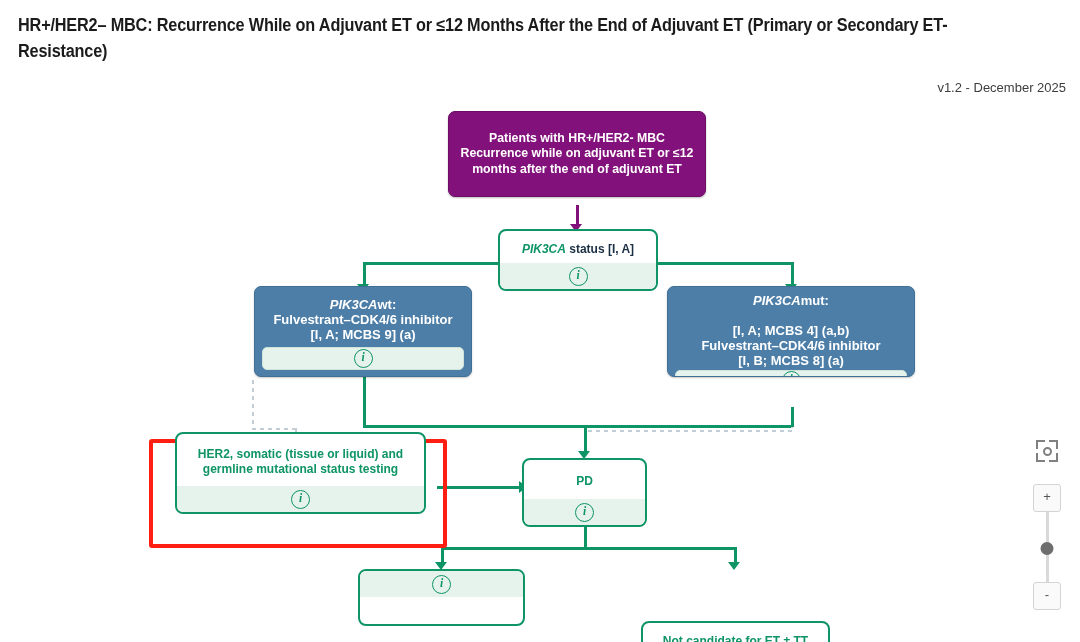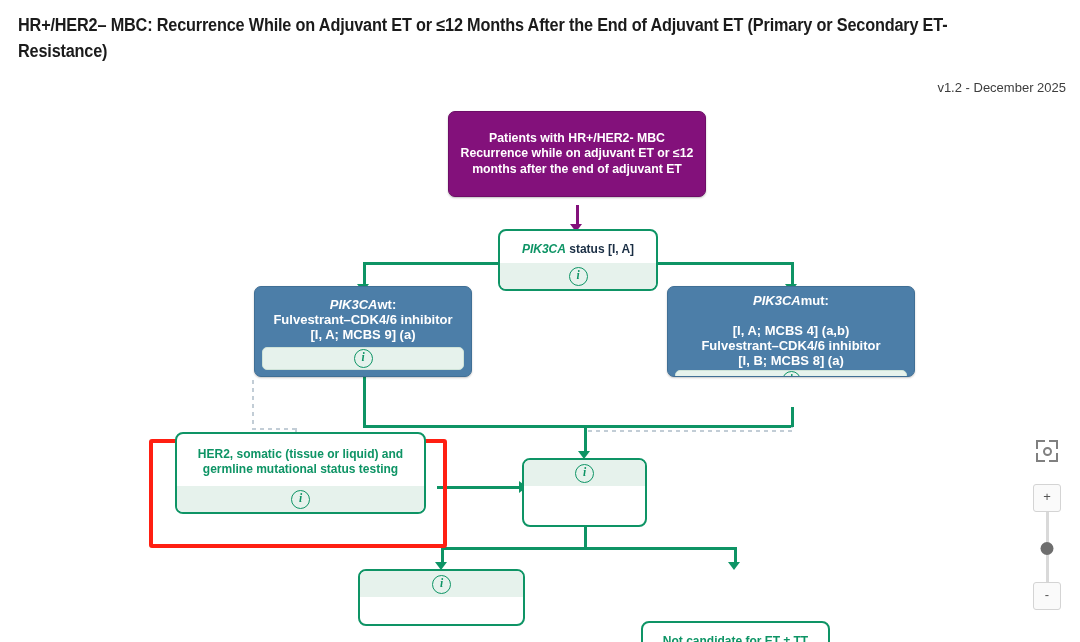--- a/index.html
+++ b/index.html
@@ -245,20 +245,21 @@
     <div class="redframe" style="left:149px;top:343px;width:290px;height:101px;"></div>
 
     <div class="node node-green" style="left:162px;top:336px;width:251px;height:82px;margin-left:13px;">
       <div class="body">HER2, somatic (tissue or liquid) and germline mutational status testing</div>
       <div class="foot">
         <span class="info">i</span>
       </div>
     </div>
 
     <div class="node node-green" style="left:522px;top:362px;width:125px;height:69px;">
+      <div class="body">PD</div>
       <div class="foot">
         <span class="info">i</span>
       </div>
     </div>
 
     <div class="node node-green" style="left:358px;top:473px;width:167px;height:57px;">
       <div class="foot">
         <span class="info">i</span>
       </div>
     </div>

